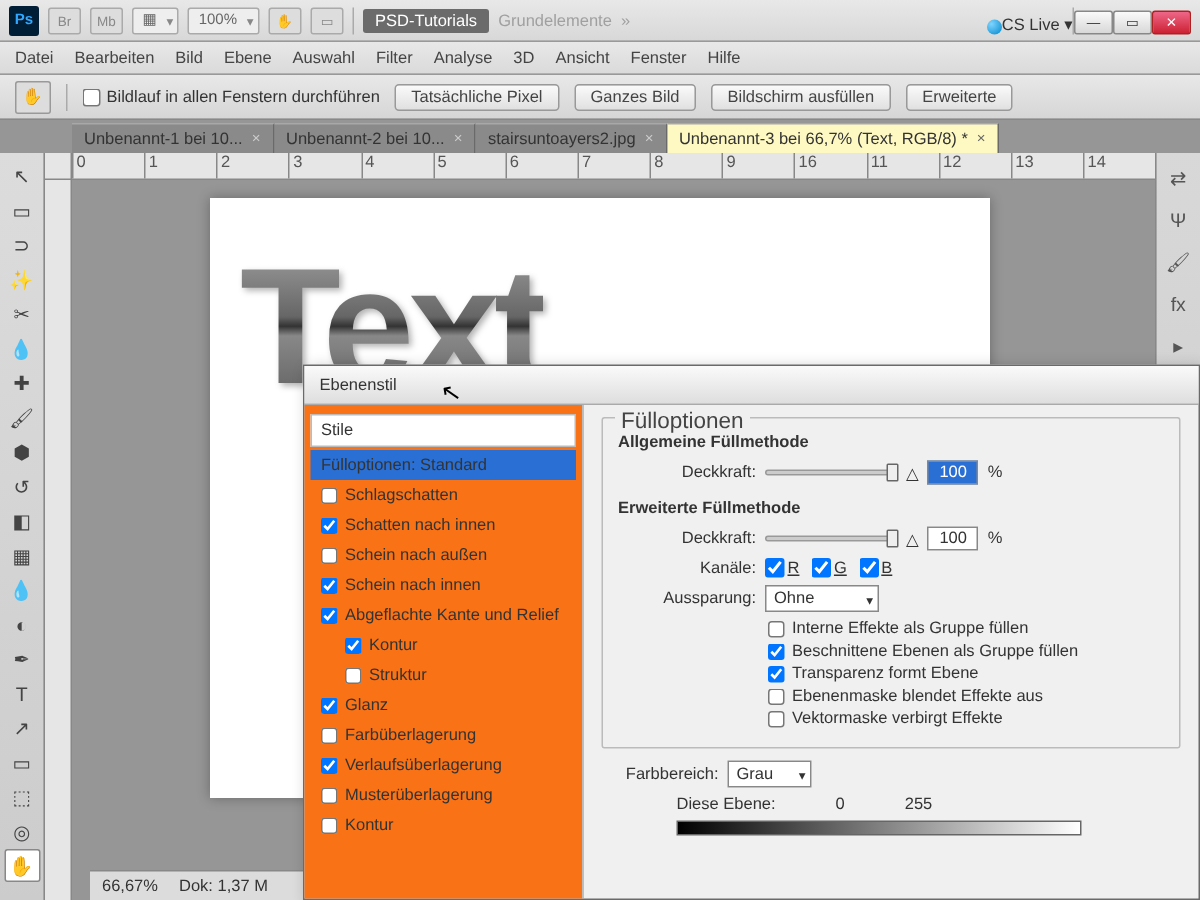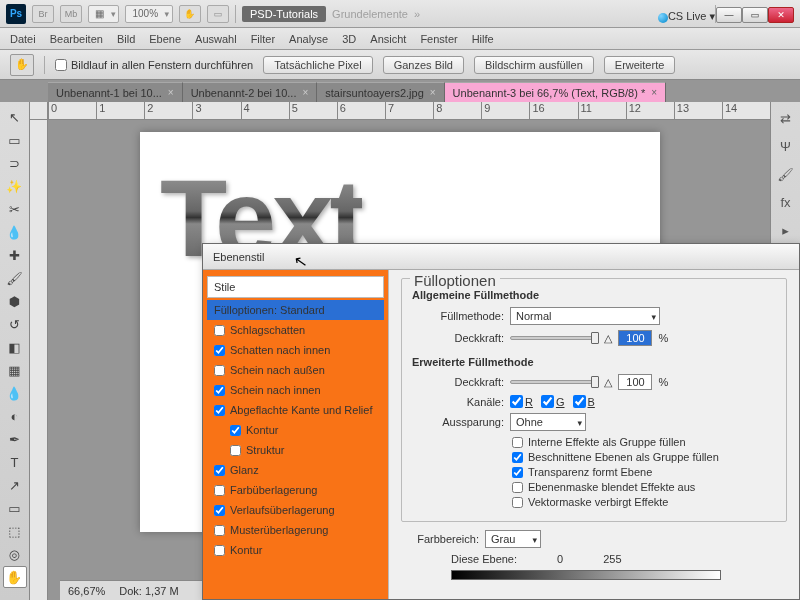--- a/index.html
+++ b/index.html
@@ -19,21 +19,21 @@
 .win-close{background:linear-gradient(#e68,#c23);color:#fff;border-color:#a22}
 .menubar{height:22px;background:linear-gradient(#e8e8e8,#dadada);border-bottom:1px solid #999;display:flex;align-items:center;padding:0 10px;gap:14px}
 .menubar span{font-size:11px;color:#444;cursor:default}
 .optbar{height:30px;background:linear-gradient(#e8e8e8,#d6d6d6);border-bottom:1px solid #888;display:flex;align-items:center;padding:0 10px;gap:10px}
 .opt-tool{width:24px;height:22px;background:#ddd;border:1px solid #999;border-radius:2px;display:flex;align-items:center;justify-content:center}
 .opt-chk{display:flex;align-items:center;gap:4px}
 .opt-chk input{width:12px;height:12px}
 .opt-btn{padding:2px 10px;background:linear-gradient(#fafafa,#e0e0e0);border:1px solid #999;border-radius:3px;font-size:11px;color:#444}
 .tabbar{height:22px;background:#969696;display:flex;align-items:end;padding-left:48px;gap:0}
 .tab{height:20px;padding:0 8px;background:#8a8a8a;color:#e8e8e8;font-size:10px;display:flex;align-items:center;gap:6px;border-right:1px solid #6a6a6a;border-top:1px solid #a8a8a8}
-.tab.active{background:#f9a8d4;color:#222}
+.tab.active{background:#fef9c3;color:#222}
 .tab .x{font-size:10px;color:#ccc}
 .tab.active .x{color:#666}
 .main{position:relative;height:498px;display:flex}
 .toolbox{width:30px;background:linear-gradient(#dcdcdc,#cccccc);border-right:1px solid #888;display:flex;flex-direction:column;align-items:center;padding-top:4px;gap:1px}
 .tool{width:24px;height:22px;display:flex;align-items:center;justify-content:center;font-size:13px;color:#444;border-radius:2px}
 .tool.sel{background:#fff;border:1px solid #888}
 .canvas-area{flex:1;background:#969696;position:relative;overflow:hidden}
 .ruler-h{position:absolute;top:0;left:18px;right:0;height:18px;background:#e6e6e6;border-bottom:1px solid #888;font-size:8px;display:flex}
 .ruler-h div{border-left:1px solid #888;width:50px;padding-left:2px;color:#555}
 .ruler-v{position:absolute;top:18px;left:0;width:18px;bottom:0;background:#e6e6e6;border-right:1px solid #888}
@@ -262,24 +262,20 @@
             <input type="checkbox" style="">
             <span>Kontur</span>
           </div>
         </div>
     </div>
     <div class="right-col">
       <div class="group">
         <div class="group-title">Fülloptionen</div>
         <div class="sub-title">Allgemeine Füllmethode</div>
         <div class="row">
-          <div class="lbl">Füllmethode:</div>
-          <div class="combo" style="min-width:150px">Normal</div>
-        </div>
-        <div class="row">
           <div class="lbl">Deckkraft:</div>
           <div class="slider">
               <div class="thumb" style="right:-2px"></div>
             </div>
           <span>△</span>
           <div class="num hl">100</div>
           <span>%</span>
         </div>
         <div class="sub-title" style="margin-top:10px">Erweiterte Füllmethode</div>
         <div class="row">

